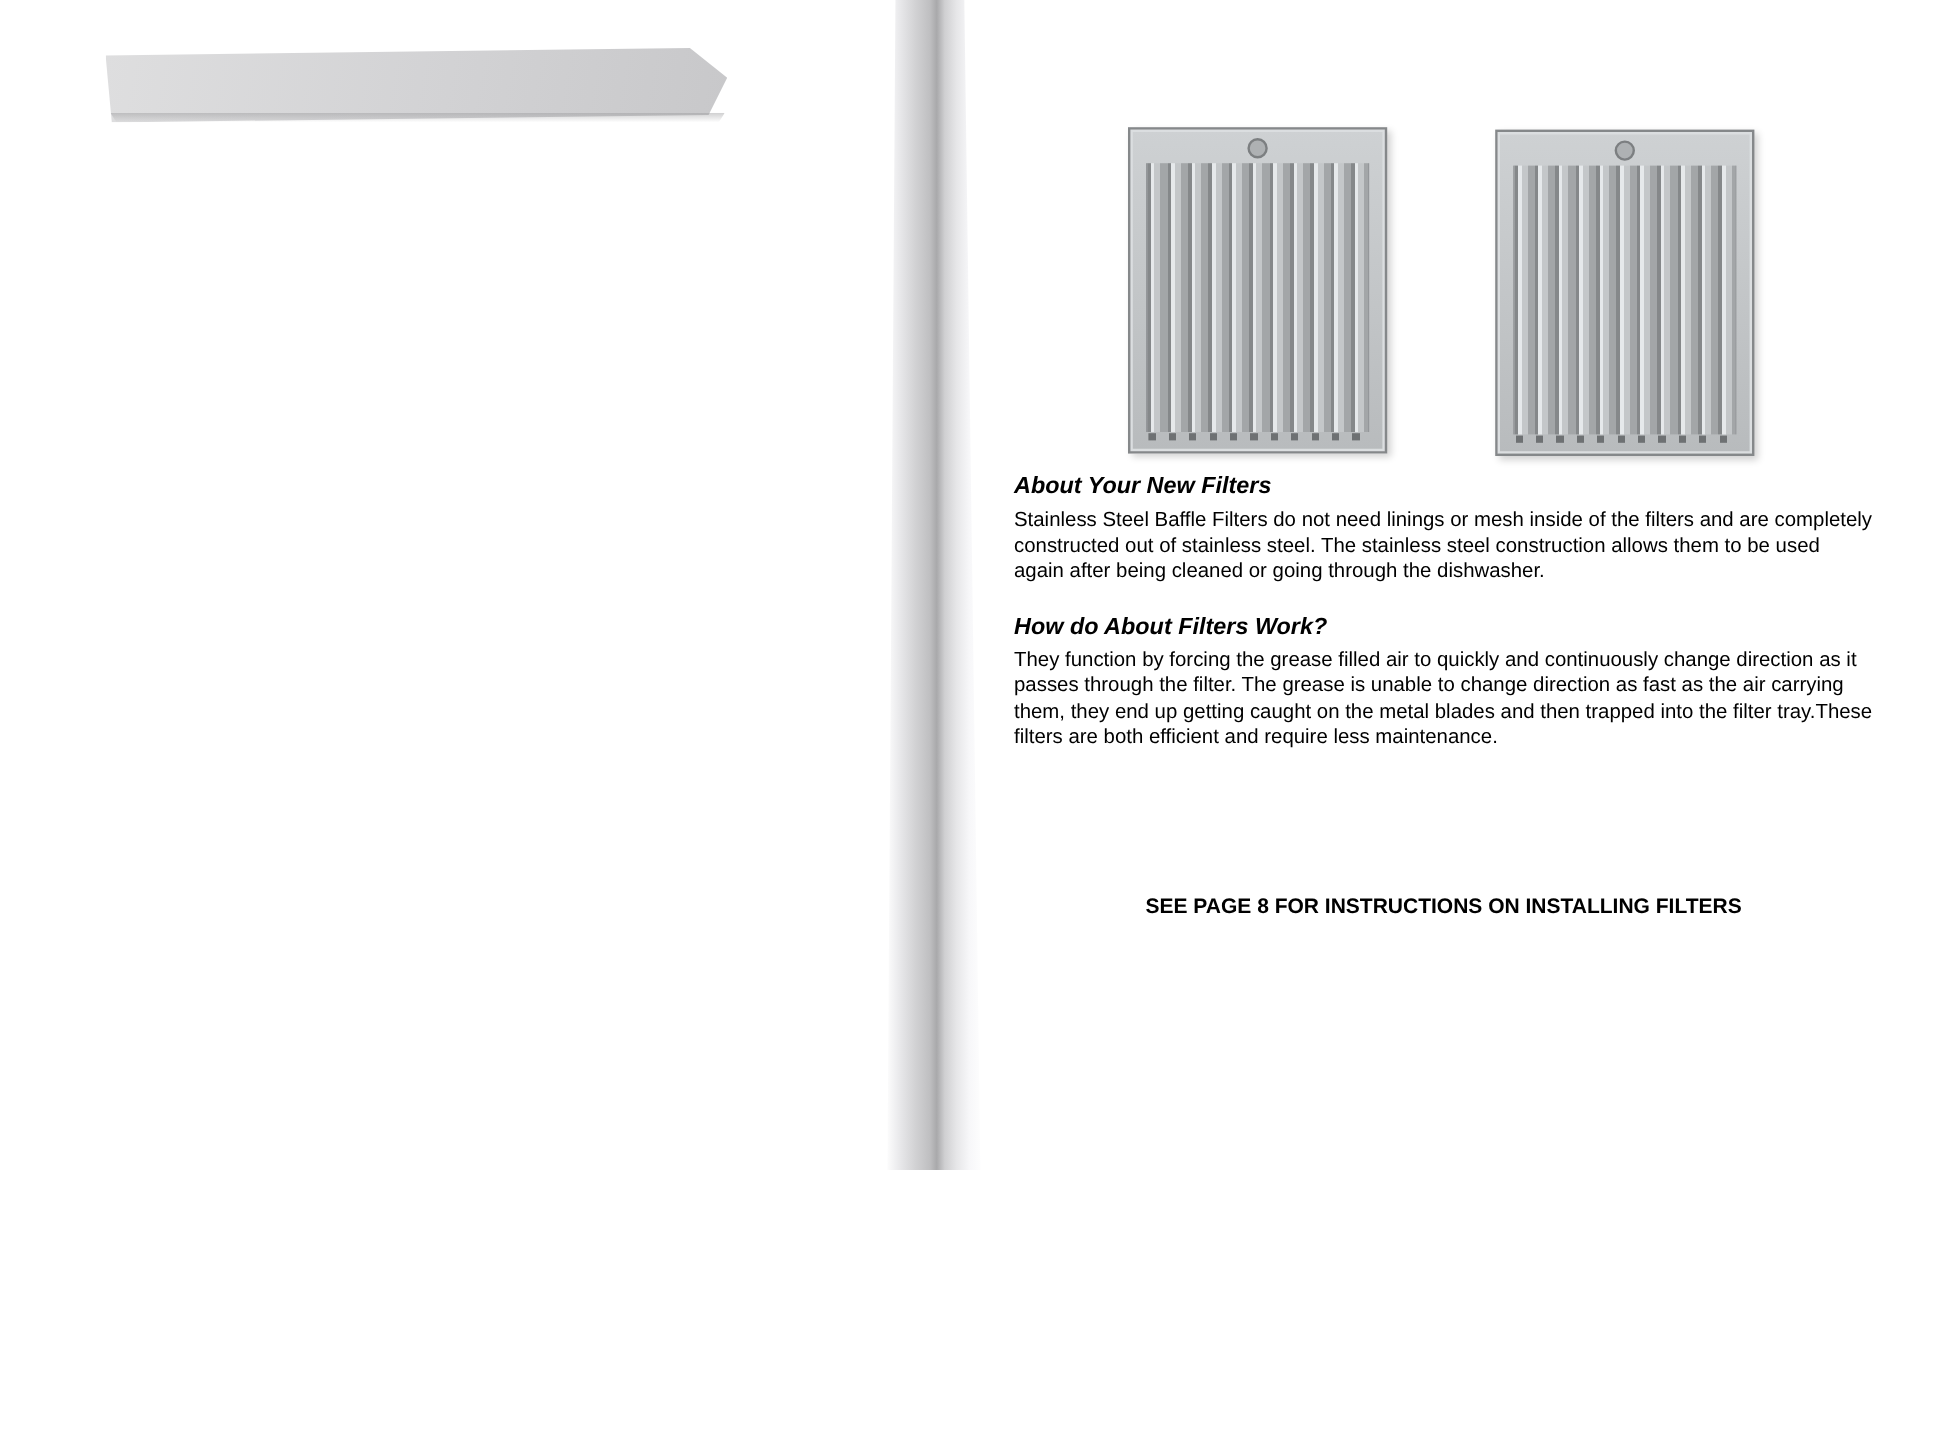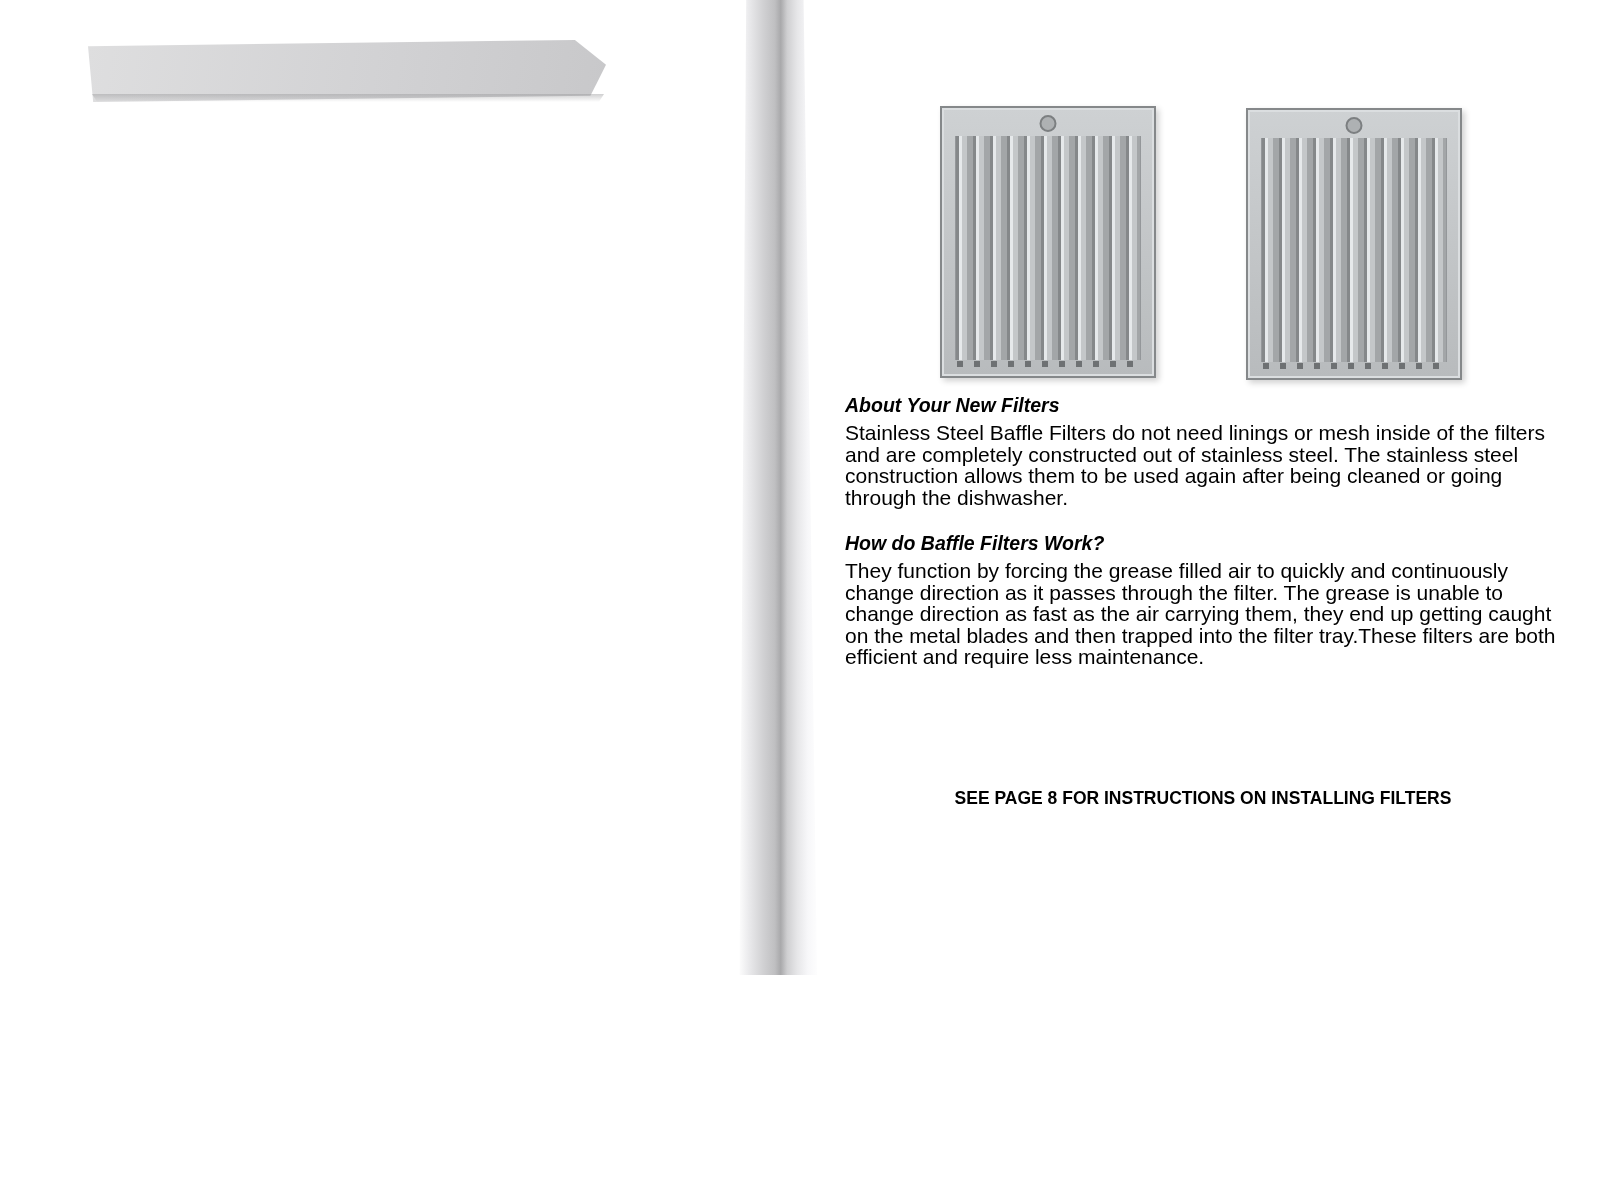--- a/index.html
+++ b/index.html
@@ -55,21 +55,21 @@
 
   
   .content {
     position:absolute; left:845px; top:394px; width:716px;
   }
   .content h2 {
     margin:0 0 5px 0; font-size:19.5px; font-weight:bold; font-style:italic; color:#000;
   }
   .content h2.second { margin-top:24px; }
   .content p {
-    margin:0; font-size:21px; line-height:21.5px; color:#000;
+    margin:0; font-size:17px; line-height:21.5px; color:#000;
   }
   .content .note {
     margin-top:120px; text-align:center; font-weight:bold; font-size:17.5px;
   }
 
   
   .rule { position:absolute; height:2px; background:#2b2b2b; }
   .rule.left  { left:118px;  top:1104px; width:462px; }
   .rule.right { left:952px;  top:1104px; width:490px; height:1px; background:#9a9a9c; }
 
@@ -95,21 +95,21 @@
 
   <div class="filter" style="left:1246px; top:108px;">
     <div class="hole"></div>
     <div class="slats"></div>
     <div class="feet"></div>
   </div>
 
   <section class="content">
     <h2>About Your New Filters</h2>
     <p>Stainless Steel Baffle Filters do not need linings or mesh inside of the filters and are completely constructed out of stainless steel. The stainless steel construction allows them to be used again after being cleaned or going through the dishwasher.</p>
-    <h2 class="second">How do Baffle Filters Work?</h2>
+    <h2 class="second">How do About Filters Work?</h2>
     <p>They function by forcing the grease filled air to quickly and continuously change direction as it passes through the filter. The grease is unable to change direction as fast as the air carrying them, they end up getting caught on the metal blades and then trapped into the filter tray.These filters are both efficient and require less maintenance.</p>
     <p class="note">SEE PAGE 8 FOR INSTRUCTIONS ON INSTALLING FILTERS</p>
   </section>
 
   <div class="rule left"></div>
   <div class="rule right"></div>
 
   <svg class="logo left" width="124" height="46" viewBox="0 0 124 46">
     <defs>
         <clipPath id="gc1">

